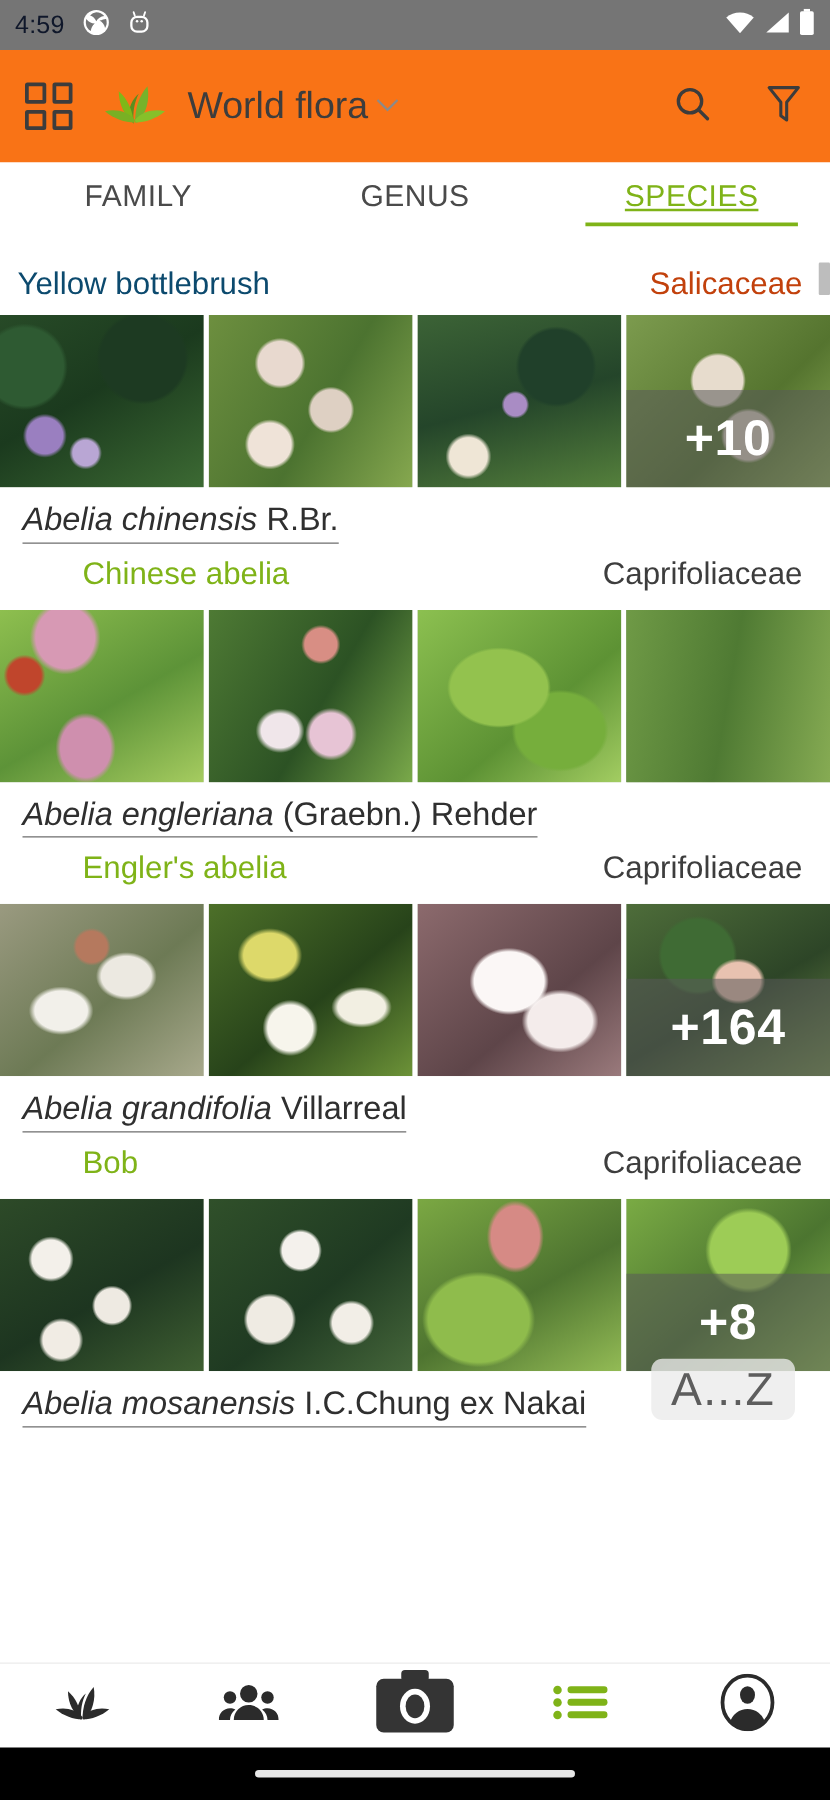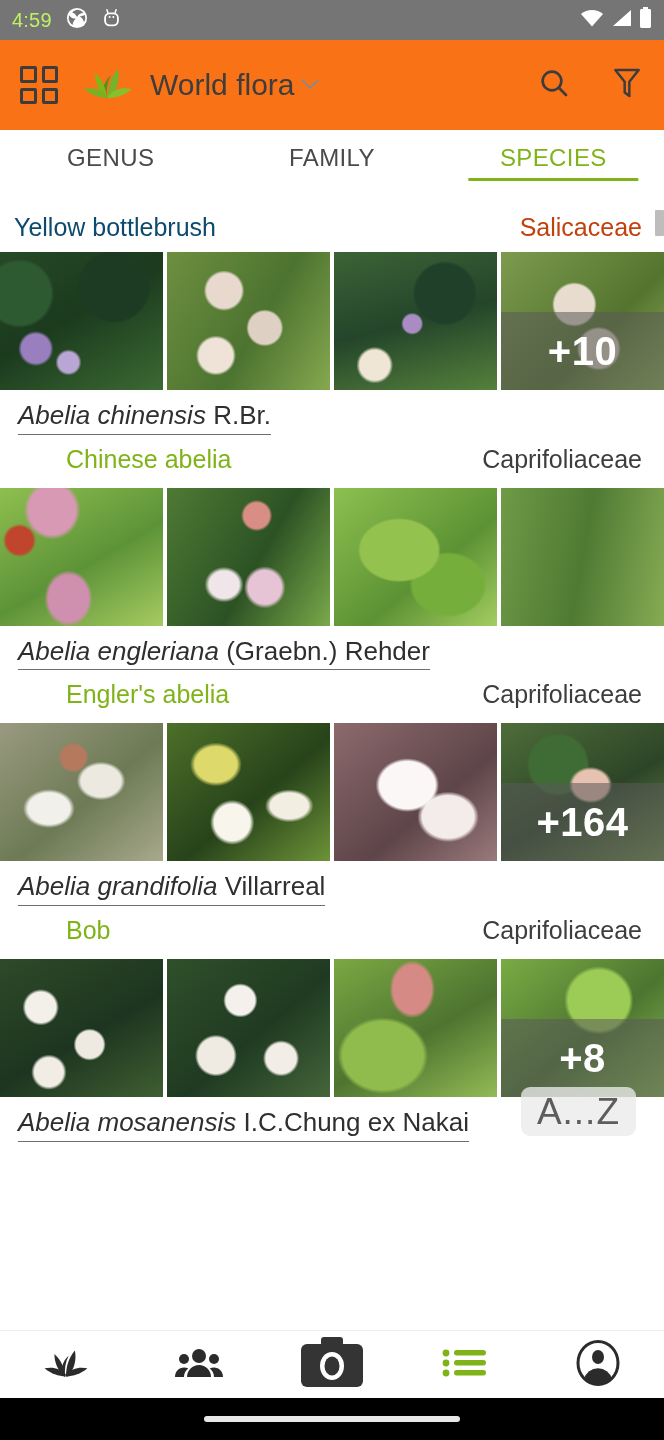--- a/index.html
+++ b/index.html
@@ -6,21 +6,21 @@
   html, body {
     width:664px; height:1440px;
     background:#ffffff;
     font-family:"Liberation Sans", sans-serif;
     overflow:hidden;
   }
   body { position:relative; }
 
   
   .statusbar{
-    height:40px; background:#757575; color:#bef264;
+    height:40px; background:#757575; color:#0f172a;
     display:flex; align-items:center; padding:7px 12px;
   }
   .status-time{ font-size:20px; letter-spacing:.2px; }
   .status-left-icons{ display:flex; align-items:center; gap:14px; margin-left:14px; }
   .status-right{ margin-left:auto; display:flex; align-items:center; gap:7px; }
 
   
   .appbar{
     height:90px; background:#f97316;
     display:flex; align-items:center; padding:0 22px 0 20px;
@@ -37,21 +37,21 @@
 
   
   .tabs{
     height:72px; display:flex; align-items:flex-start;
     padding-top:14px; background:#ffffff;
   }
   .tab{
     flex:1; text-align:center; font-size:24px; color:#4a4a4a;
     letter-spacing:.4px; position:relative; padding-bottom:9px;
   }
-  .tab.active{ color:#7fb318; }
+  .tab.active{ color:#7fb318;text-decoration:underline; }
   .tab.active::after{
     content:""; position:absolute; left:50%; transform:translateX(-50%);
     bottom:0; width:calc(100% - 52px); height:3px; background:#7fb318;
   }
 
   
   .scrollarea{ position:relative; }
   .filter-row{
     height:50px; display:flex; align-items:center;
     justify-content:space-between; padding:0 22px 0 14px;
@@ -187,22 +187,22 @@
     </span>
     <span>
       <svg width="30" height="32" viewBox="0 0 24 26">
           <path d="M2.5 2.5h19l-7.6 9.5v11.5l-3.8-2.7V12z" fill="none" stroke="#3c3c3c" stroke-width="2" stroke-linejoin="round"></path>
         </svg>
     </span>
   </span>
 </div>
 
 <div class="tabs">
+  <div class="tab">FAMILY</div>
   <div class="tab">GENUS</div>
-  <div class="tab">FAMILY</div>
   <div class="tab active">SPECIES</div>
 </div>
 
 <div class="scrollarea">
 
   <div class="filter-row">
     <span class="filter-left">Yellow bottlebrush</span>
     <span class="filter-right">Salicaceae</span>
   </div>
   <div class="scroll-thumb"></div>

